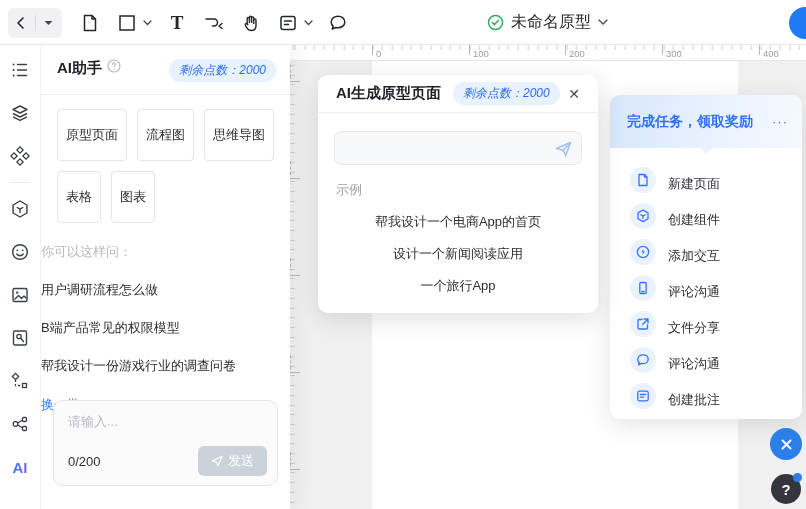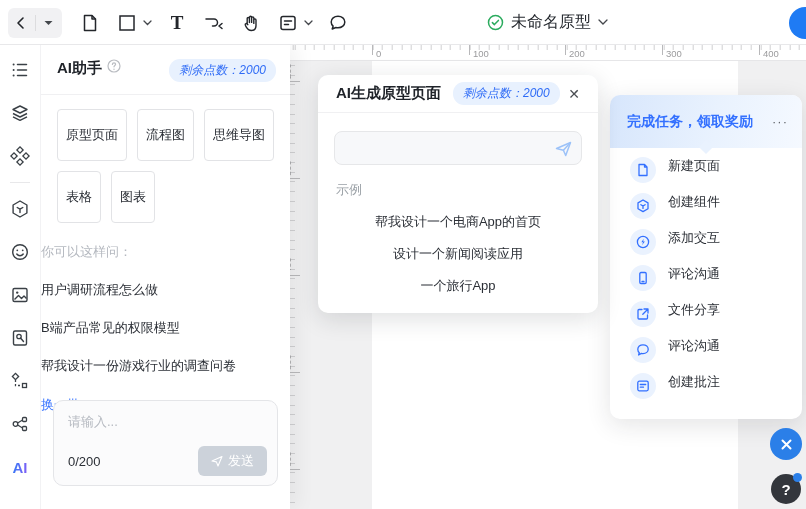--- a/index.html
+++ b/index.html
@@ -95,21 +95,21 @@
   .task-panel { position:absolute; left:610px; top:95px; width:192px; border-radius:10px; background:#fff;
                 box-shadow:0 6px 24px rgba(31,35,41,.12); z-index:45; padding-bottom:10px; }
   .task-header { position:relative; height:53px; border-radius:10px 10px 0 0; display:flex; align-items:center;
                  padding:0 14px 0 17px;
                  background:linear-gradient(100deg,#d7e6fc 0%,#e9f2fe 55%,#f5f9ff 100%); }
   .task-header::after { content:""; position:absolute; left:calc(50% - 5px); bottom:-4px; width:10px; height:10px;
                         background:#e9f2fe; transform:rotate(45deg); }
   .task-title { font-size:14px; font-weight:700; color:#3370ff; }
   .task-more { margin-left:auto; color:#5f6368; font-size:13px; letter-spacing:1px; cursor:pointer; }
   .task-list { padding-top:9px; }
-  .task-item { height:36px; display:flex; align-items:flex-start; padding:0 20px; cursor:pointer; }
+  .task-item { height:36px; display:flex; align-items:flex-end; padding:0 20px; cursor:pointer; }
   .task-ico { width:26px; height:26px; border-radius:50%; background:#eaf2fe; display:flex;
               align-items:center; justify-content:center; margin-right:12px; }
   .task-label { font-size:13px; color:#2b2f36; }
 
   
   .fab-close { position:absolute; left:770px; top:428px; width:32px; height:32px; border-radius:50%;
                background:#2b7fe8; display:flex; align-items:center; justify-content:center; z-index:60; cursor:pointer; }
   .fab-help { position:absolute; left:771px; top:474px; width:30px; height:30px; border-radius:50%;
               background:#33363c; color:#fff; font-size:15px; font-weight:700; display:flex; align-items:center;
               justify-content:center; z-index:60; cursor:pointer; }

